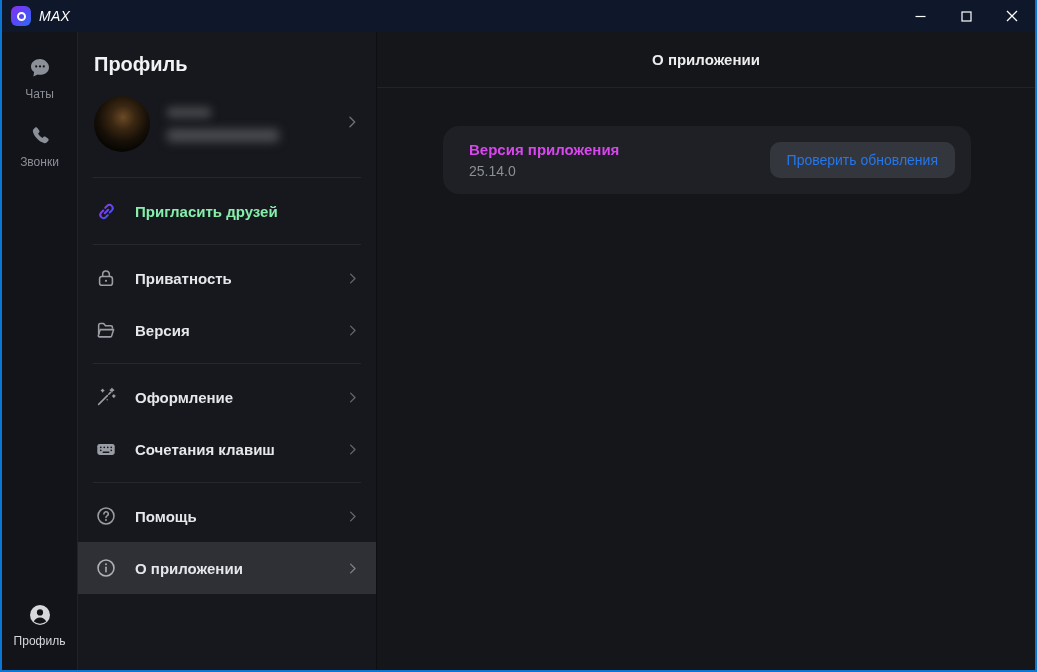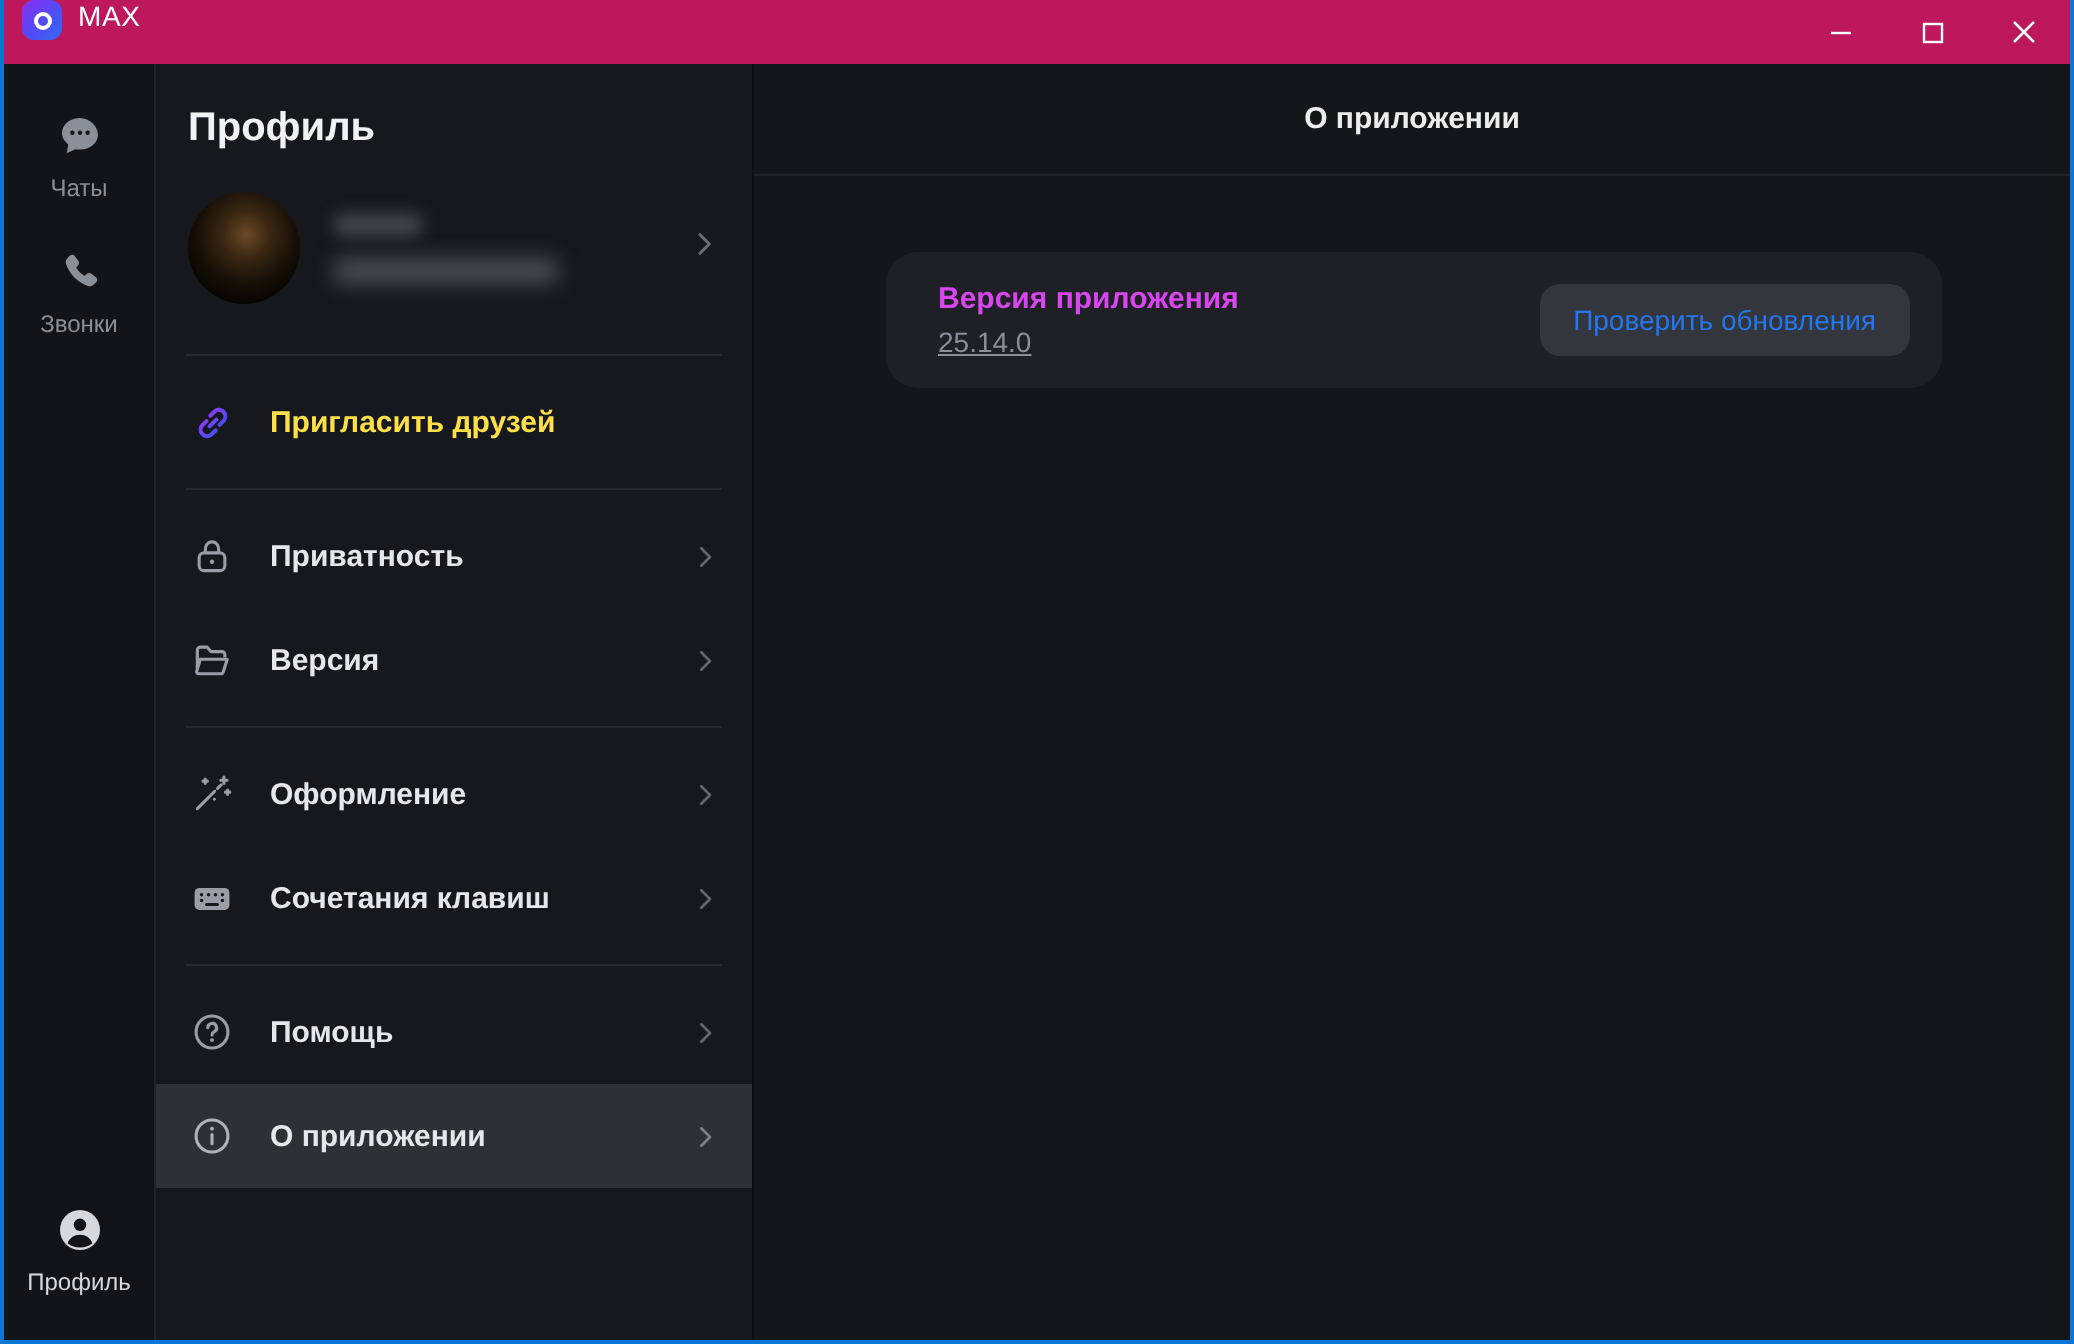--- a/index.html
+++ b/index.html
@@ -1,20 +1,20 @@
 <!DOCTYPE html>
 <html><head>
 <meta charset="utf-8">
 <style>
   * { margin:0; padding:0; box-sizing:border-box; }
   html,body { width:1037px; height:672px; background:#000; font-family:"Liberation Sans", sans-serif; overflow:hidden; }
   .app { width:1037px; height:672px; background:#0b76d6; padding:0 2px 2px; display:flex; flex-direction:column; }
 
   
-  .titlebar { height:32px; background:#be185d; display:flex; padding-left:9px; color:#fff; flex:0 0 auto; }
+  .titlebar { height:32px; background:#0f172a; display:flex; align-items:center; padding-left:9px; color:#fff; flex:0 0 auto;font-style:italic; }
   .logo { width:20px; height:20px; border-radius:6px; background:linear-gradient(135deg,#8d2ff0 0%,#5a46f5 45%,#2e6cf0 100%); display:grid; place-items:center; margin-right:8px; }
   .logo-ring { width:9px; height:9px; border:2.6px solid #fff; border-radius:50%; }
   .tb-title { font-size:14px; letter-spacing:.3px; }
   .win-controls { margin-left:auto; display:flex; height:100%; }
   .win-btn { width:46px; height:100%; display:grid; place-items:center; cursor:pointer; background:transparent; border:none; }
 
   
   .main { flex:1; display:flex; min-height:0; background:#15161a; }
 
   
@@ -28,31 +28,31 @@
   .panel-title { font-size:20px; line-height:24px; font-weight:700; color:#f1f2f3; padding:20px 16px 14px; }
   .profile-row { display:flex; align-items:center; gap:17px; padding:6px 16px 18px; cursor:pointer; }
   .avatar { width:56px; height:56px; border-radius:50%; flex:0 0 auto;
     background:radial-gradient(circle at 52% 38%, #6b4a26 0%, #3a2712 26%, #160f07 55%, #050402 78%, #000 100%); }
   .name-wrap { flex:1; }
   .blur1 { width:44px; height:11px; border-radius:4px; background:#45464b; filter:blur(4px); margin-bottom:11px; }
   .blur2 { width:112px; height:13px; border-radius:4px; background:#4a4b50; filter:blur(5px); }
   .divider { height:1px; background:#27282e; margin:7px 15px; flex:0 0 auto; }
   .menu-item { display:flex; align-items:center; gap:17px; height:52px; padding:0 16px; font-size:15px; font-weight:600; color:#e6e7ea; cursor:pointer; flex:0 0 auto; }
   .menu-item.selected { background:#2e3036; }
-  .menu-item.accent { color:#fde047; }
+  .menu-item.accent { color:#86efac; }
   .menu-item .chev { margin-left:auto; display:grid; place-items:center; }
   .mi-icon { width:24px; height:24px; display:grid; place-items:center; flex:0 0 auto; }
 
   
   .right { flex:1; background:#15161a; display:flex; flex-direction:column; min-width:0; }
   .right-header { height:56px; flex:0 0 auto; display:flex; align-items:center; justify-content:center; color:#ededee; font-size:15px; font-weight:600; border-bottom:1px solid #222329; }
   .card { margin:38px 64px 0 66px; background:#1e2025; border-radius:16px; padding:15px 16px 15px 26px; display:flex; align-items:center; }
   .card-left { flex:1; }
   .vlabel { color:#d946ef; font-size:15px; font-weight:700; margin-bottom:5px; }
-  .vvalue { color:#8b8f98; font-size:14px;text-decoration:underline; }
+  .vvalue { color:#8b8f98; font-size:14px; }
   .update-btn { background:#33363c; color:#2577ee; font-size:14px; font-weight:400; border:none; border-radius:10px; padding:10px 17px; cursor:pointer; font-family:"Liberation Sans", sans-serif; }
 </style>
 </head>
 <body>
 
 <div class="app">
 
   <div class="titlebar">
     <div class="logo">
         <div class="logo-ring"></div>

